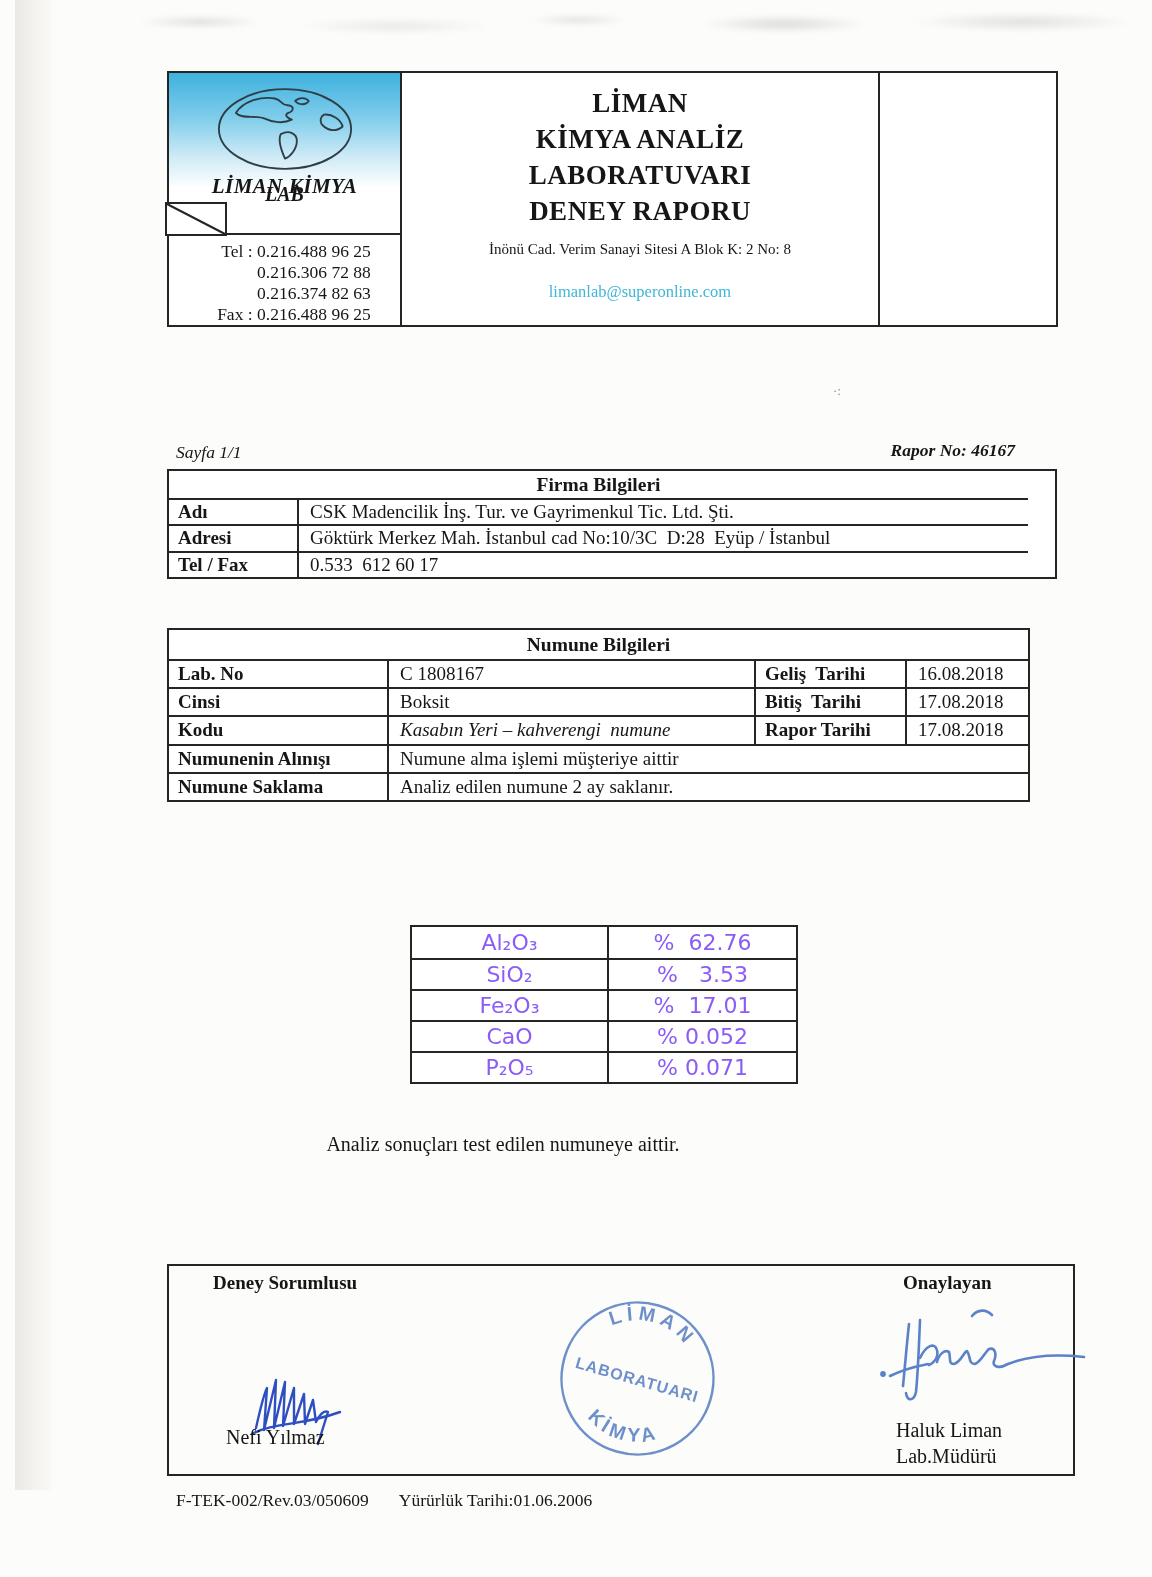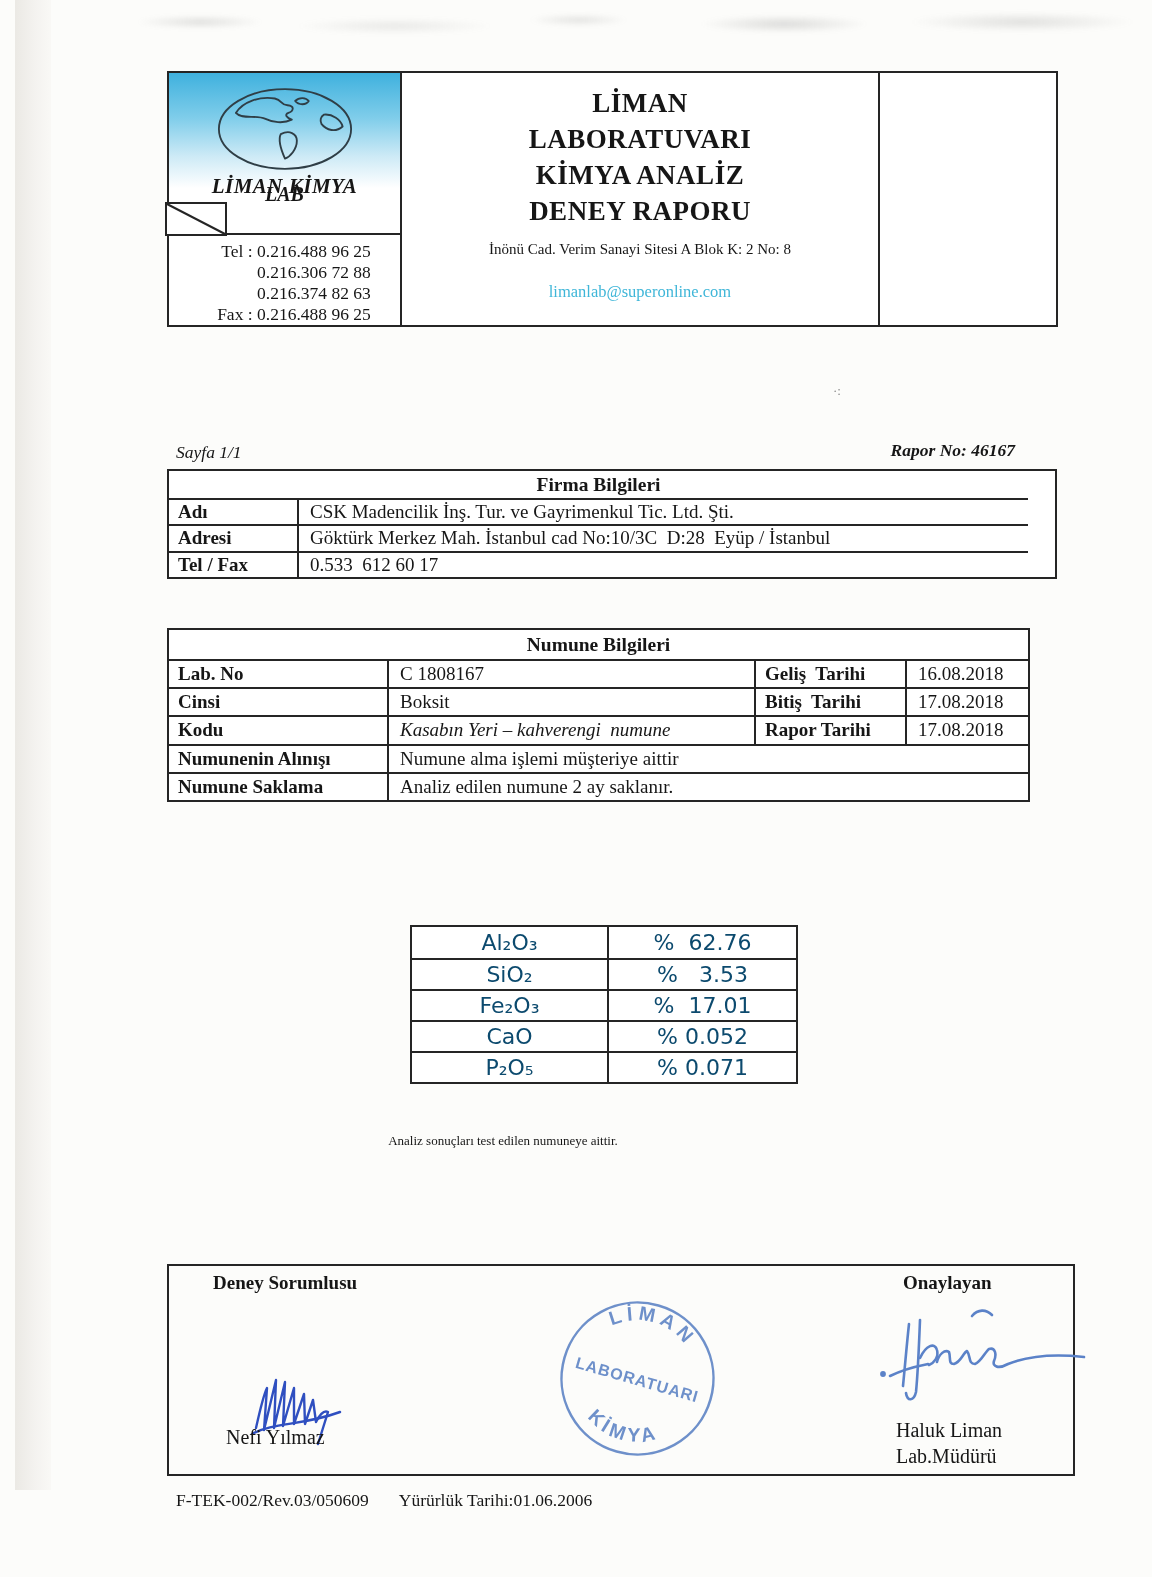--- a/index.html
+++ b/index.html
@@ -68,24 +68,24 @@
   .firma{left:167px;top:469px;width:890px;grid-template-columns:128px 731px;grid-template-rows:27px repeat(3,26.3px);}
   .firma .title{grid-column:1/3;}
 
   .numune{left:167px;top:628px;width:863px;grid-template-columns:218px 367px 151px 123px;grid-template-rows:29px repeat(5,28.2px);}
   .numune .title{grid-column:1/5;}
   .numune .span3{grid-column:2/5;}
 
   
   .results-title{position:absolute;left:0;width:1152px;top:845px;text-align:center;font-weight:bold;font-size:20px;letter-spacing:1px;}
   .results{left:410px;top:925px;width:388px;grid-template-columns:195px 189px;grid-template-rows:repeat(5,31px);
-    font-family:"DejaVu Sans",sans-serif;font-size:22px;color:#0c4a6e;}
+    font-family:"DejaVu Sans",sans-serif;font-size:22px;color:#8b5cf6;}
   .results .c{justify-content:center;padding:0;}
 
-  .note{position:absolute;left:0;width:1006px;text-align:center;font-size:13px;}
+  .note{position:absolute;left:0;width:1006px;text-align:center;font-size:20px;}
 
   
   .sign-box{position:absolute;left:167px;top:1264px;width:908px;height:212px;border:2px solid #252525;box-sizing:border-box;background:transparent;}
   .sig-title{position:absolute;font-weight:bold;font-size:19px;}
   .sig-name{position:absolute;font-size:20px;line-height:26px;}
   .stamp{position:absolute;left:545px;top:1286px;}
   .sig-svg{position:absolute;}
   .footer{position:absolute;left:176px;top:1490px;font-size:17.5px;display:flex;gap:30px;}
 </style>
 </head>
@@ -131,22 +131,22 @@
           </div>
         <div class="row">
             <span class="lab">Fax : </span>
             <span class="num">0.216.488 96 25</span>
           </div>
       </div>
     </div>
 
     <div class="title-cell">
       <div class="rt-line">LİMAN</div>
+      <div class="rt-line">KİMYA ANALİZ</div>
       <div class="rt-line">LABORATUVARI</div>
-      <div class="rt-line">KİMYA ANALİZ</div>
       <div class="rt-line">DENEY RAPORU</div>
       <div class="addr">
         <div>İnönü Cad. Verim Sanayi Sitesi A Blok K: 2 No: 8</div>
       </div>
       <div class="email" style="color:#3fb6d8;">limanlab@superonline.com</div>
     </div>
 
     <div class="right-cell"></div>
   </div>
 

